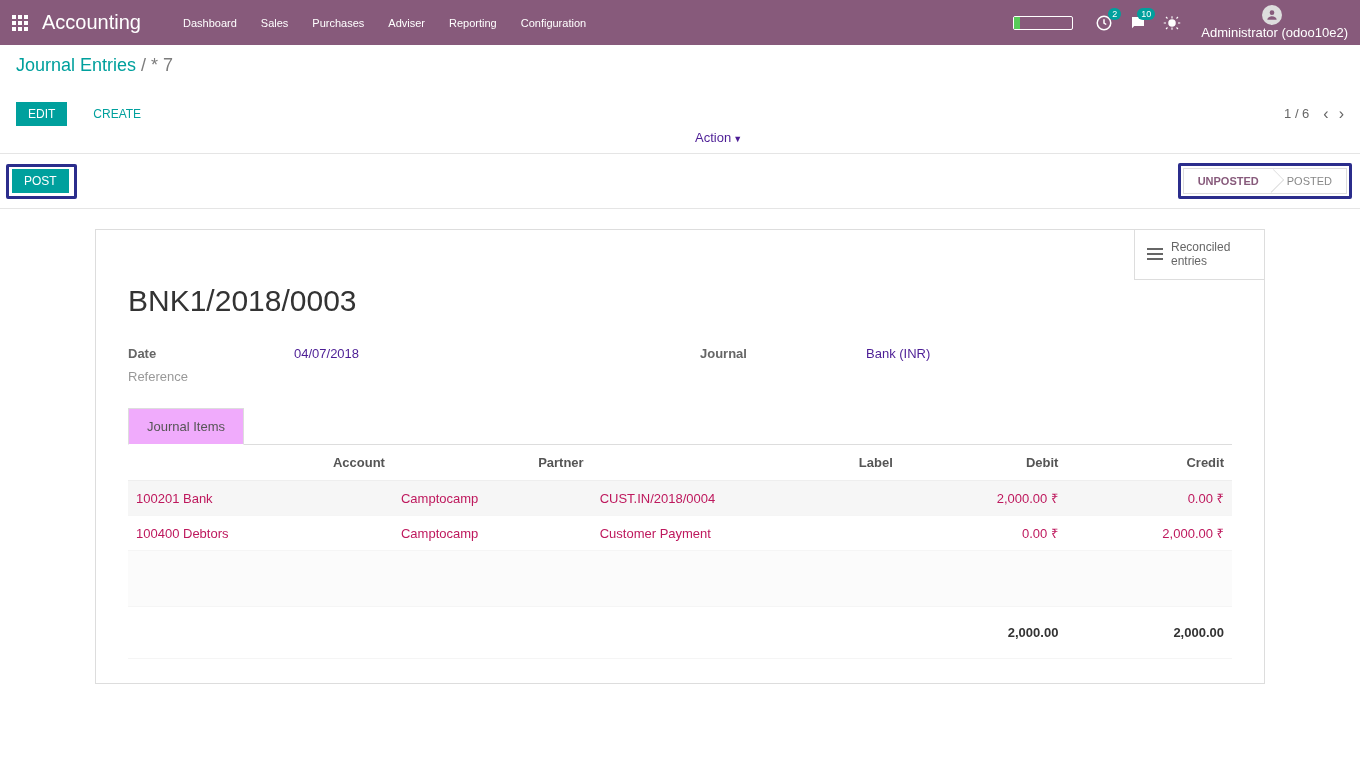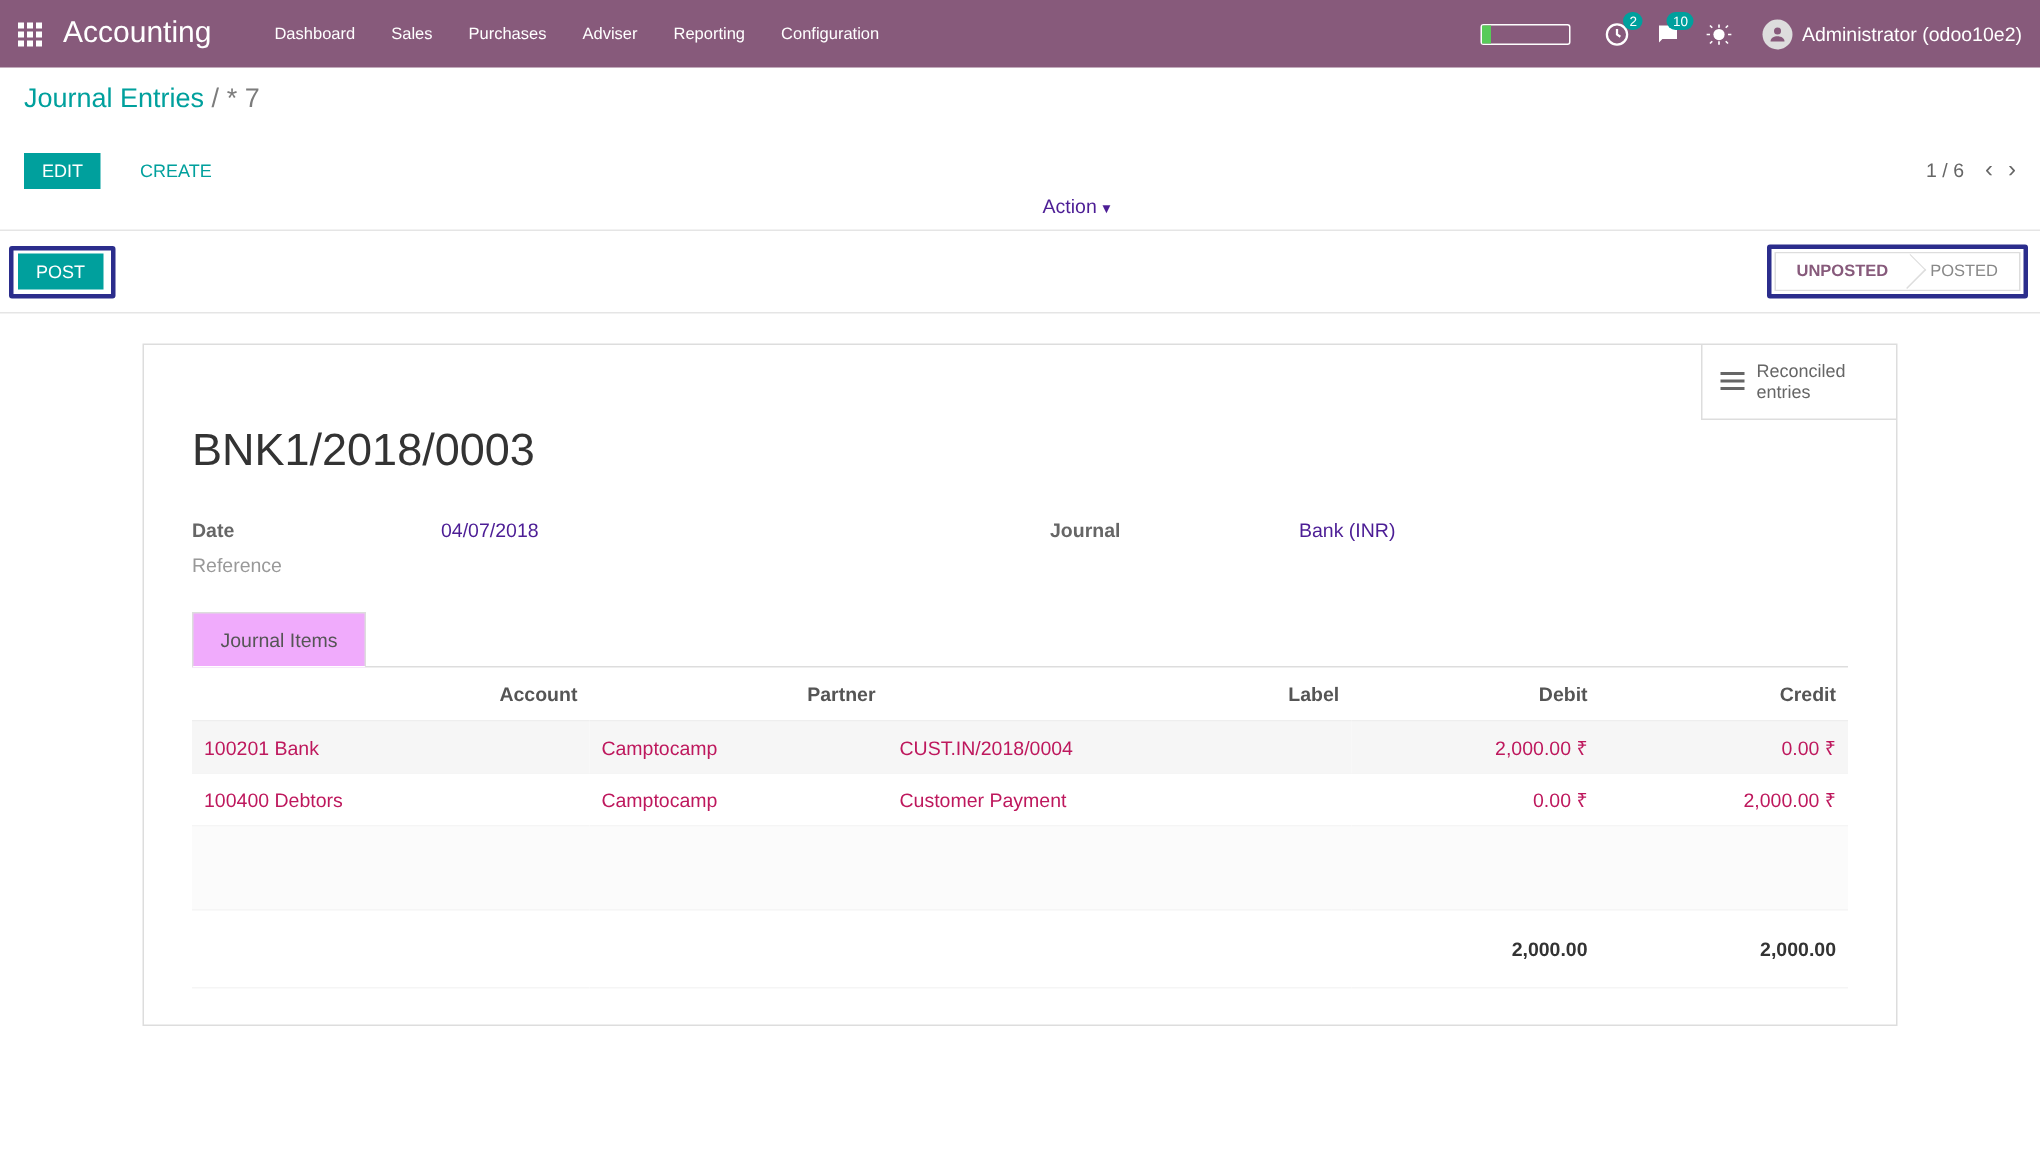--- a/index.html
+++ b/index.html
@@ -11,21 +11,21 @@
 .apps-icon span { background: #fff; }
 .brand { font-size: 20px; color: #fff; margin-right: 30px; }
 .nav-links { display: flex; gap: 0; }
 .nav-links a { color: #fff; text-decoration: none; padding: 0 12px; font-size: 11px; cursor: pointer; }
 .nav-spacer { flex: 1; }
 .progress-bar { width: 60px; height: 14px; border: 1px solid #fff; border-radius: 2px; margin-right: 14px; position: relative; }
 .progress-bar-fill { position: absolute; left: 0; top: 0; bottom: 0; width: 10%; background: #58cb59; }
 .nav-icon { position: relative; margin: 0 8px; cursor: pointer; display: flex; align-items: center; }
 .nav-icon svg { width: 18px; height: 18px; }
 .badge { position: absolute; top: -6px; right: -8px; background: #00a09d; color: #fff; font-size: 9px; border-radius: 8px; padding: 1px 4px; min-width: 12px; text-align: center; }
-.user-section { display: flex; align-items: center; margin-left: 12px; cursor: pointer; }
+.user-section { display: flex; align-items: center; margin-left: 12px; cursor: pointer; flex-direction: column; }
 .avatar { width: 20px; height: 20px; border-radius: 50%; background: #ddd; margin-right: 6px; display:flex; align-items:center; justify-content:center; }
 .avatar svg { width: 14px; height: 14px; }
 
 
 .control-panel { padding: 10px 16px 0 16px; border-bottom: 1px solid #e5e5e5; }
 .breadcrumb { font-size: 18px; color: #7c7c7c; margin-bottom: 6px; }
 .breadcrumb a { color: #00a09d; text-decoration: none; cursor: pointer; }
 .cp-row { display: flex; align-items: center; justify-content: space-between; padding-bottom: 8px; }
 .cp-left { display: flex; align-items: center; gap: 14px; }
 .btn { padding: 5px 12px; font-size: 12px; border: none; cursor: pointer; text-transform: uppercase; font-weight: 500; }

